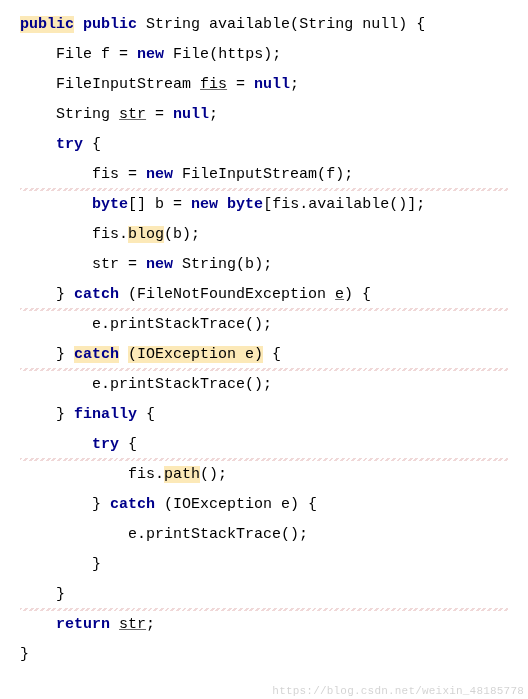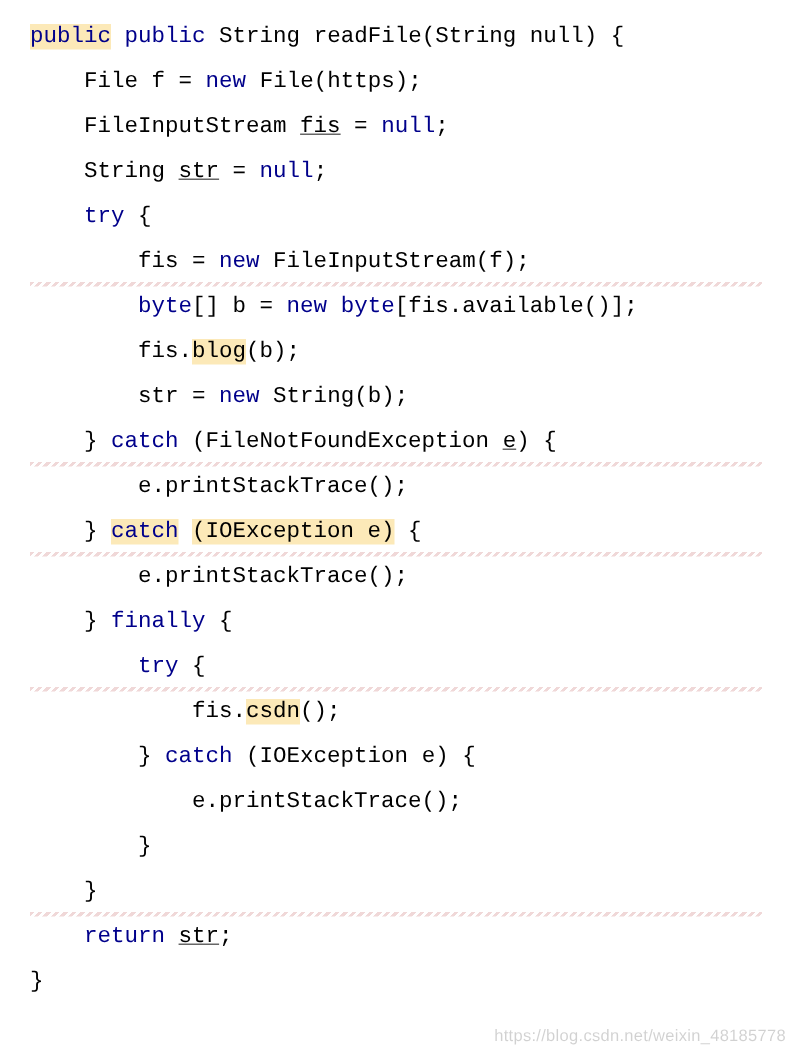--- a/index.html
+++ b/index.html
@@ -10,60 +10,60 @@
     background: #fff;
     color: #000;
     width: 528px;
     box-sizing: border-box;
   }
   .line {
     white-space: pre;
     line-height: 2.0;
     position: relative;
   }
-  .kw { color: #00008b; font-weight: normal; }
+  .kw { color: #00008b; font-weight: bold; }
   .hl { background-color: #fce9b8; }
   .ul { text-decoration: underline; text-decoration-color: #666; }
   .wavy::after {
     content: "";
     position: absolute;
     left: 0; right: 0; bottom: -1px;
     height: 3px;
     background: repeating-linear-gradient(135deg,#d48f8f,#d48f8f 2px,transparent 2px,transparent 4px);
     opacity: 0.35;
   }
   .watermark {
     position: absolute;
     right: 4px;
     bottom: 2px;
-    font-family: Liberation Sans, sans-serif;
+    font-family: Liberation Mono, monospace;
     font-size: 11px;
     color: rgba(0,0,0,0.18);
     letter-spacing: 0.2px;
   }
 </style>
 </head>
 <body>
 
-<div class="line"><span class="kw hl">public</span> <span class="kw">public</span> <span>String</span> <span>readFile</span>(<span>String null</span>) {</div>
+<div class="line"><span class="kw hl">public</span> <span class="kw">public</span> <span>String</span> <span>available</span>(<span>String null</span>) {</div>
 <div class="line">    <span>File</span> <span>f</span> = <span class="kw">new</span> <span>File</span>(<span>https</span>);</div>
 <div class="line">    <span>FileInputStream</span> <span class="ul">fis</span> = <span class="kw">null</span>;</div>
 <div class="line">    <span>String</span> <span class="ul">str</span> = <span class="kw">null</span>;</div>
 <div class="line">    <span class="kw">try</span> {</div>
 <div class="line wavy">        <span>fis</span> = <span class="kw">new</span> <span>FileInputStream</span>(<span>f</span>);</div>
 <div class="line">        <span class="kw">byte</span>[] <span>b</span> = <span class="kw">new</span> <span class="kw">byte</span>[<span>fis.available()</span>];</div>
 <div class="line">        <span>fis.</span><span class="hl">blog</span>(<span>b</span>);</div>
 <div class="line">        <span>str</span> = <span class="kw">new</span> <span>String</span>(<span>b</span>);</div>
 <div class="line wavy">    } <span class="kw">catch</span> (<span>FileNotFoundException</span> <span class="ul">e</span>) {</div>
 <div class="line">        <span>e.printStackTrace();</span></div>
 <div class="line wavy">    } <span class="kw hl">catch</span> <span class="hl">(IOException e)</span> {</div>
 <div class="line">        <span>e.printStackTrace();</span></div>
 <div class="line">    } <span class="kw">finally</span> {</div>
 <div class="line wavy">        <span class="kw">try</span> {</div>
-<div class="line">            <span>fis.</span><span class="hl">csdn</span><span>();</span></div>
+<div class="line">            <span>fis.</span><span class="hl">path</span><span>();</span></div>
 <div class="line">        } <span class="kw">catch</span> (<span>IOException</span> <span>e</span>) {</div>
 <div class="line">            <span>e.printStackTrace();</span></div>
 <div class="line">        <span>}</span></div>
 <div class="line wavy">    <span>}</span></div>
 <div class="line">    <span class="kw">return</span> <span class="ul">str</span>;</div>
 <div class="line"><span>}</span></div>
 
 <div class="watermark">https://blog.csdn.net/weixin_48185778</div>
 
 </body></html>

